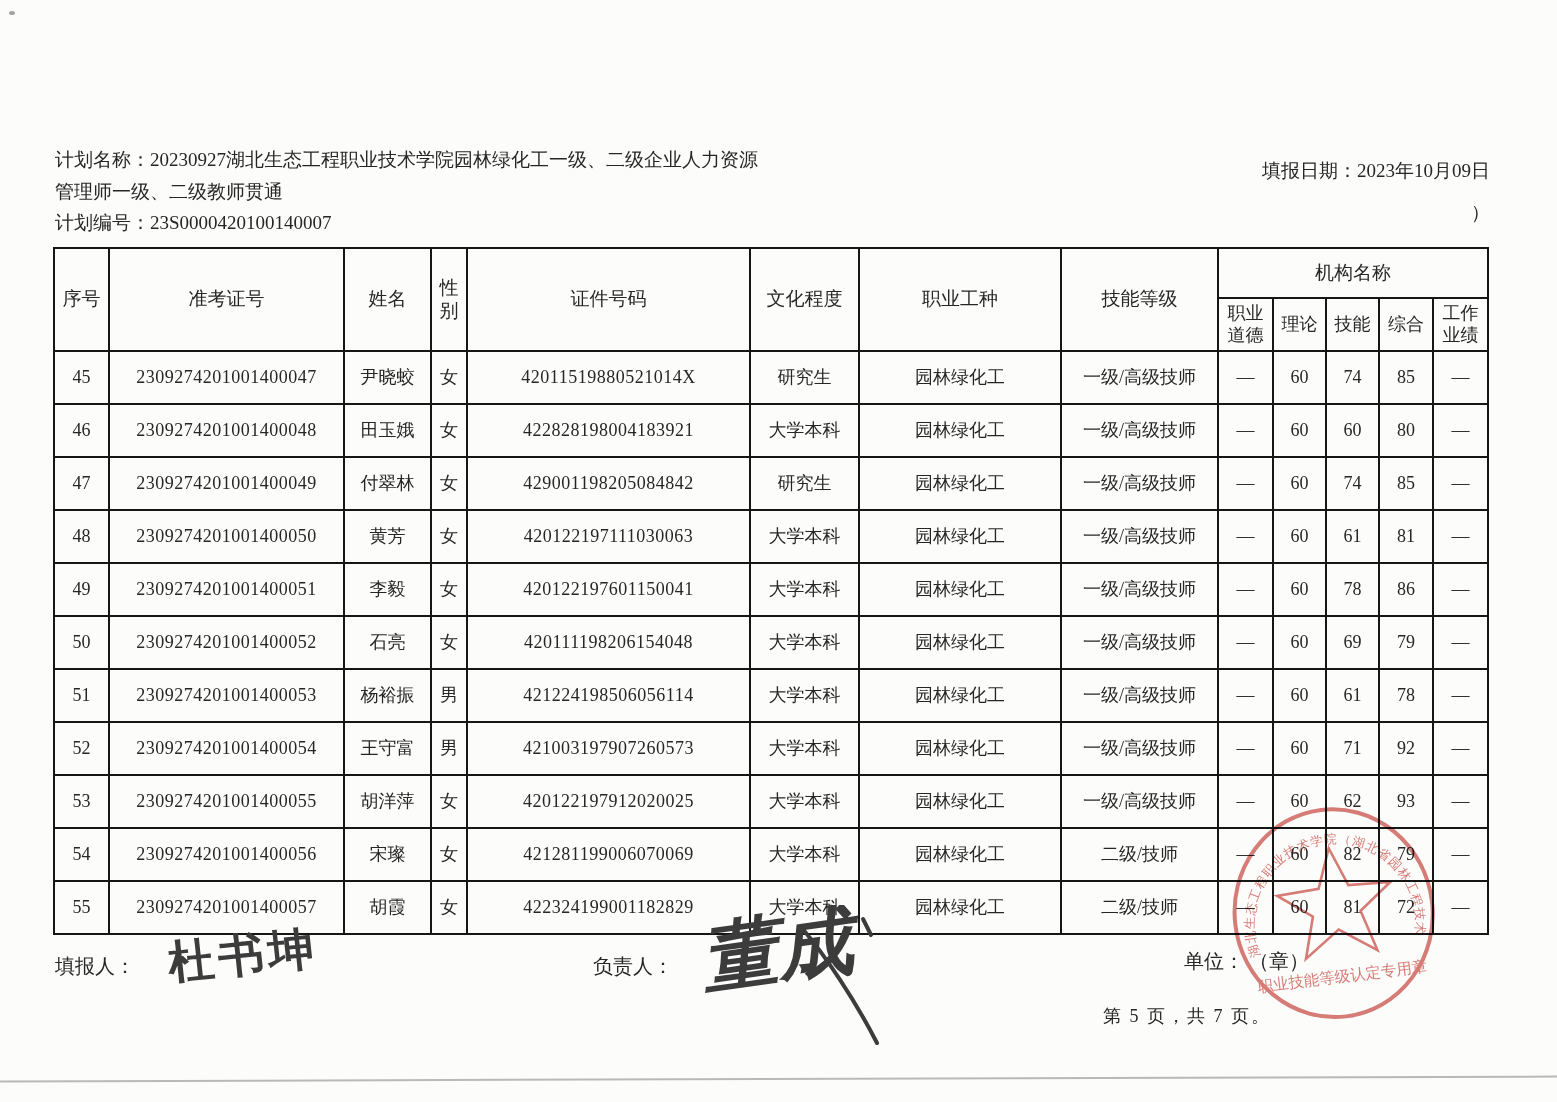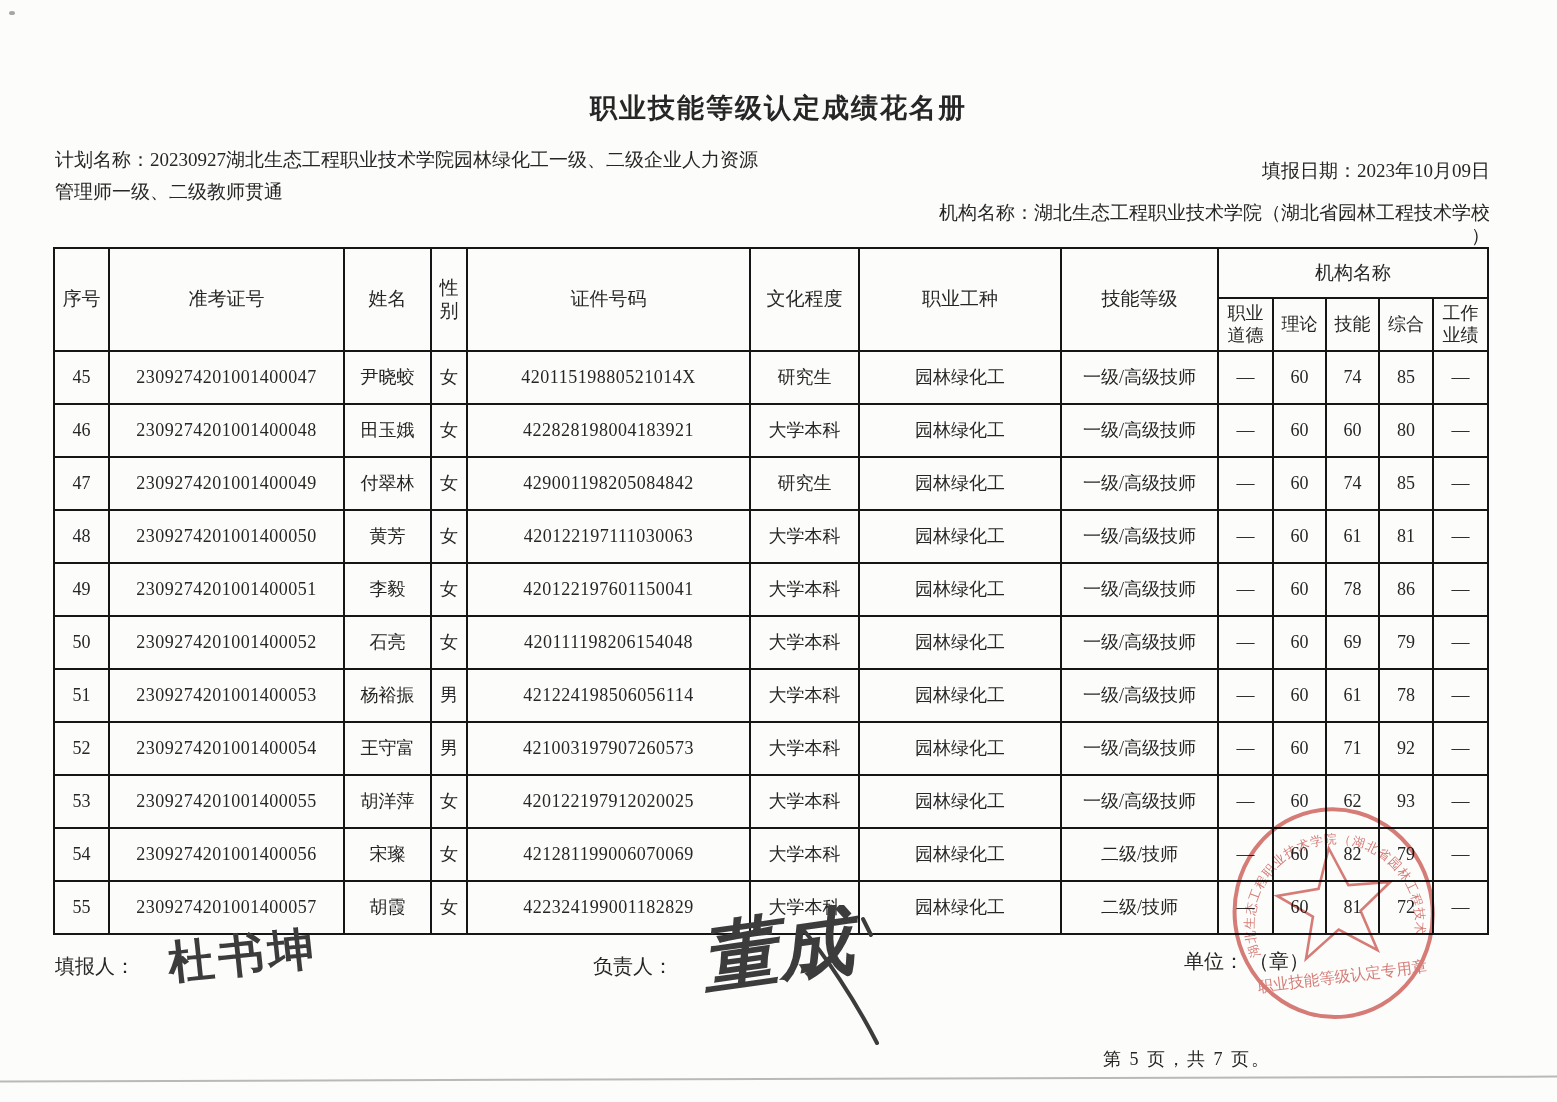--- a/index.html
+++ b/index.html
@@ -47,21 +47,21 @@
   table.roster th.sub{font-size:18px;padding:1px 1px;}
   table.roster tbody tr{height:53px;font-family:Liberation Serif, serif;}
   tr.group-row{height:50px;}
   tr.sub-row{height:53px;}
   td.num{letter-spacing:.5px;font-size:18px;}
   
   .footer-label{position:absolute;font-size:20px;}
   .lbl-filler{left:55px;top:953px;}
   .lbl-manager{left:593px;top:953px;}
   .lbl-unit{left:1184px;top:948px;}
-  .page-info{position:absolute;left:1103px;top:1047px;font-size:18px;letter-spacing:2px;}
+  .page-info{position:absolute;left:1103px;top:1004px;font-size:18px;letter-spacing:2px;}
   .sig1{
     position:absolute;left:168px;top:925px;
     font-size:46px;font-weight:600;color:#3c3c3c;
     transform:rotate(-6deg);letter-spacing:4px;white-space:nowrap;
   }
   .sig2{position:absolute;left:705px;top:905px;width:230px;height:150px;}
   .sig2 text{
     font-family:"Liberation Serif","DejaVu Serif",serif;
     font-size:76px;font-style:italic;font-weight:bold;fill:#3c3c3c;
   }
@@ -80,32 +80,31 @@
     position:absolute;left:0;top:1078px;width:1557px;height:2px;
     background:#b9b9b9;transform:rotate(-0.18deg);
   }
   .speck{position:absolute;background:#6a6a6a;border-radius:50%;opacity:.6;}
 </style>
 </head>
 <body>
 
 <div id="page">
 
-  <div class="doc-title">职业技能等级认定成绩花名册</div>
 
   <div class="plan-name">
     <div>计划名称：20230927湖北生态工程职业技术学院园林绿化工一级、二级企业人力资源</div>
     <div>管理师一级、二级教师贯通</div>
   </div>
 
   <div class="report-date">填报日期：2023年10月09日</div>
 
+  <div class="plan-no">计划编号：23S0000420100140007</div>
 
   <div class="org-name">
-    <div>机构名称：湖北生态工程职业技术学院（湖北省园林工程技术学校</div>
     <div>）</div>
   </div>
 
   <table class="roster">
     <colgroup>
       <col style="width:55px">
         <col style="width:235px">
         <col style="width:87px">
       <col style="width:36px">
         <col style="width:283px">

